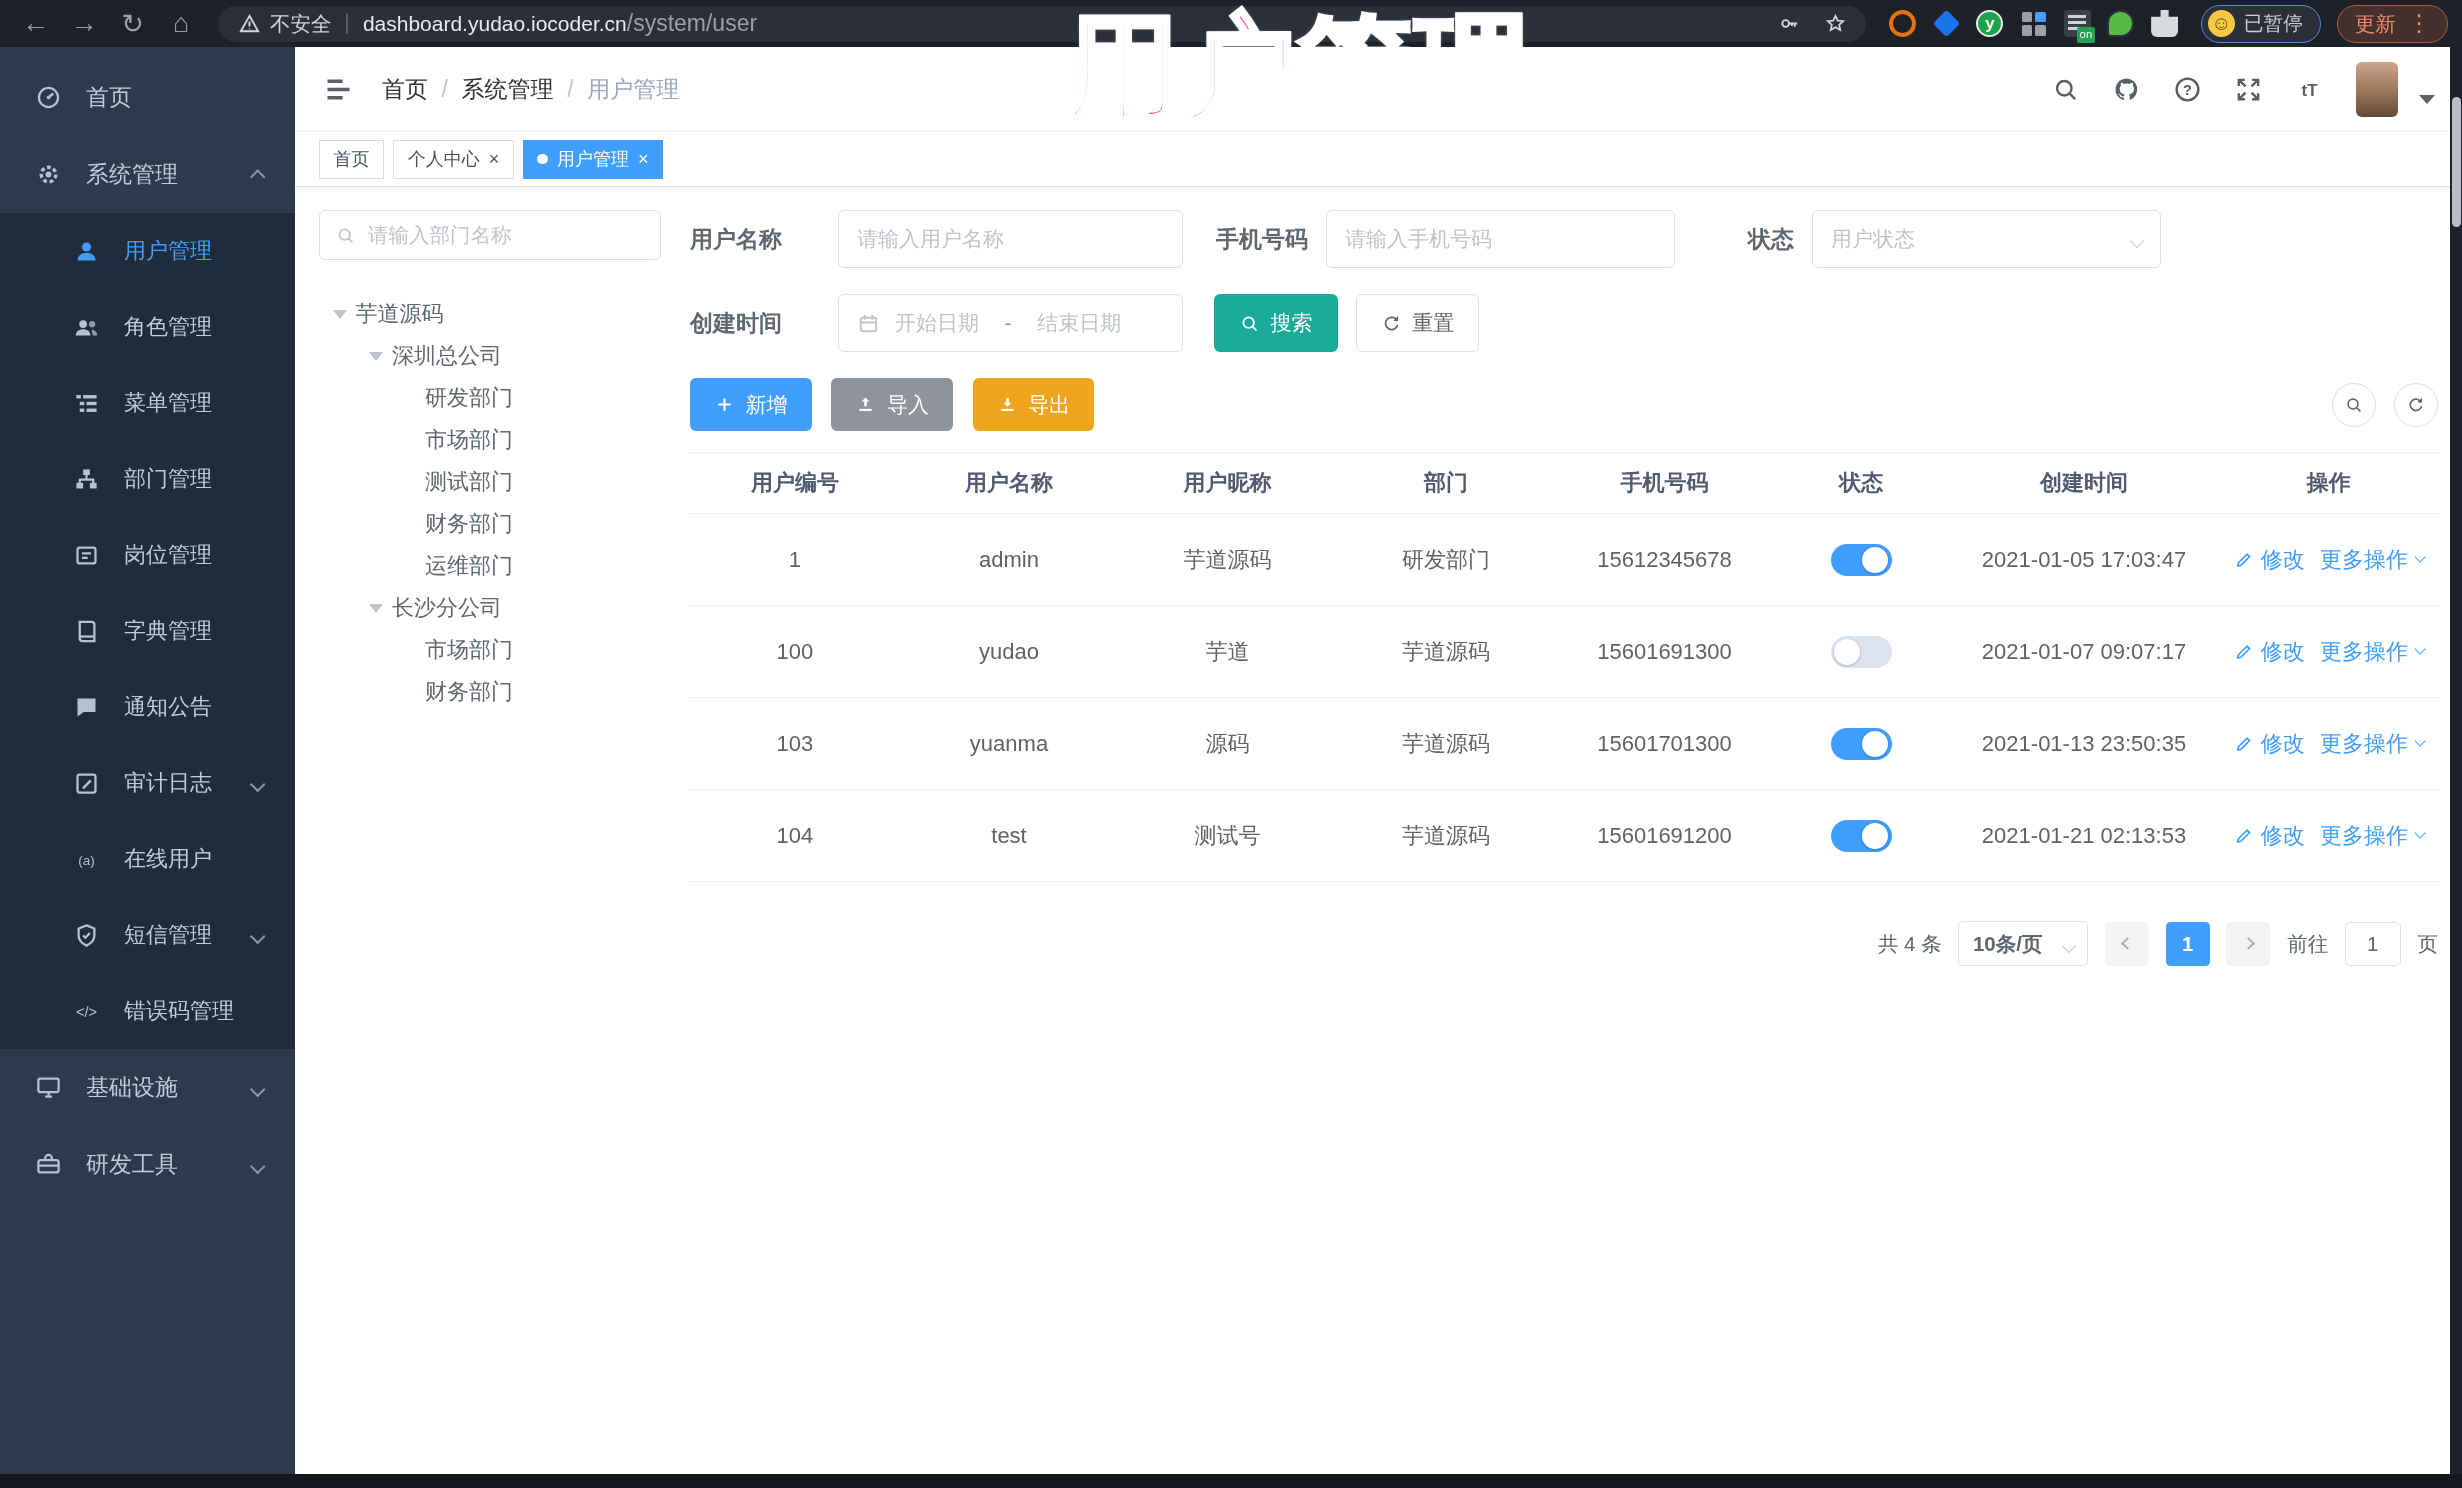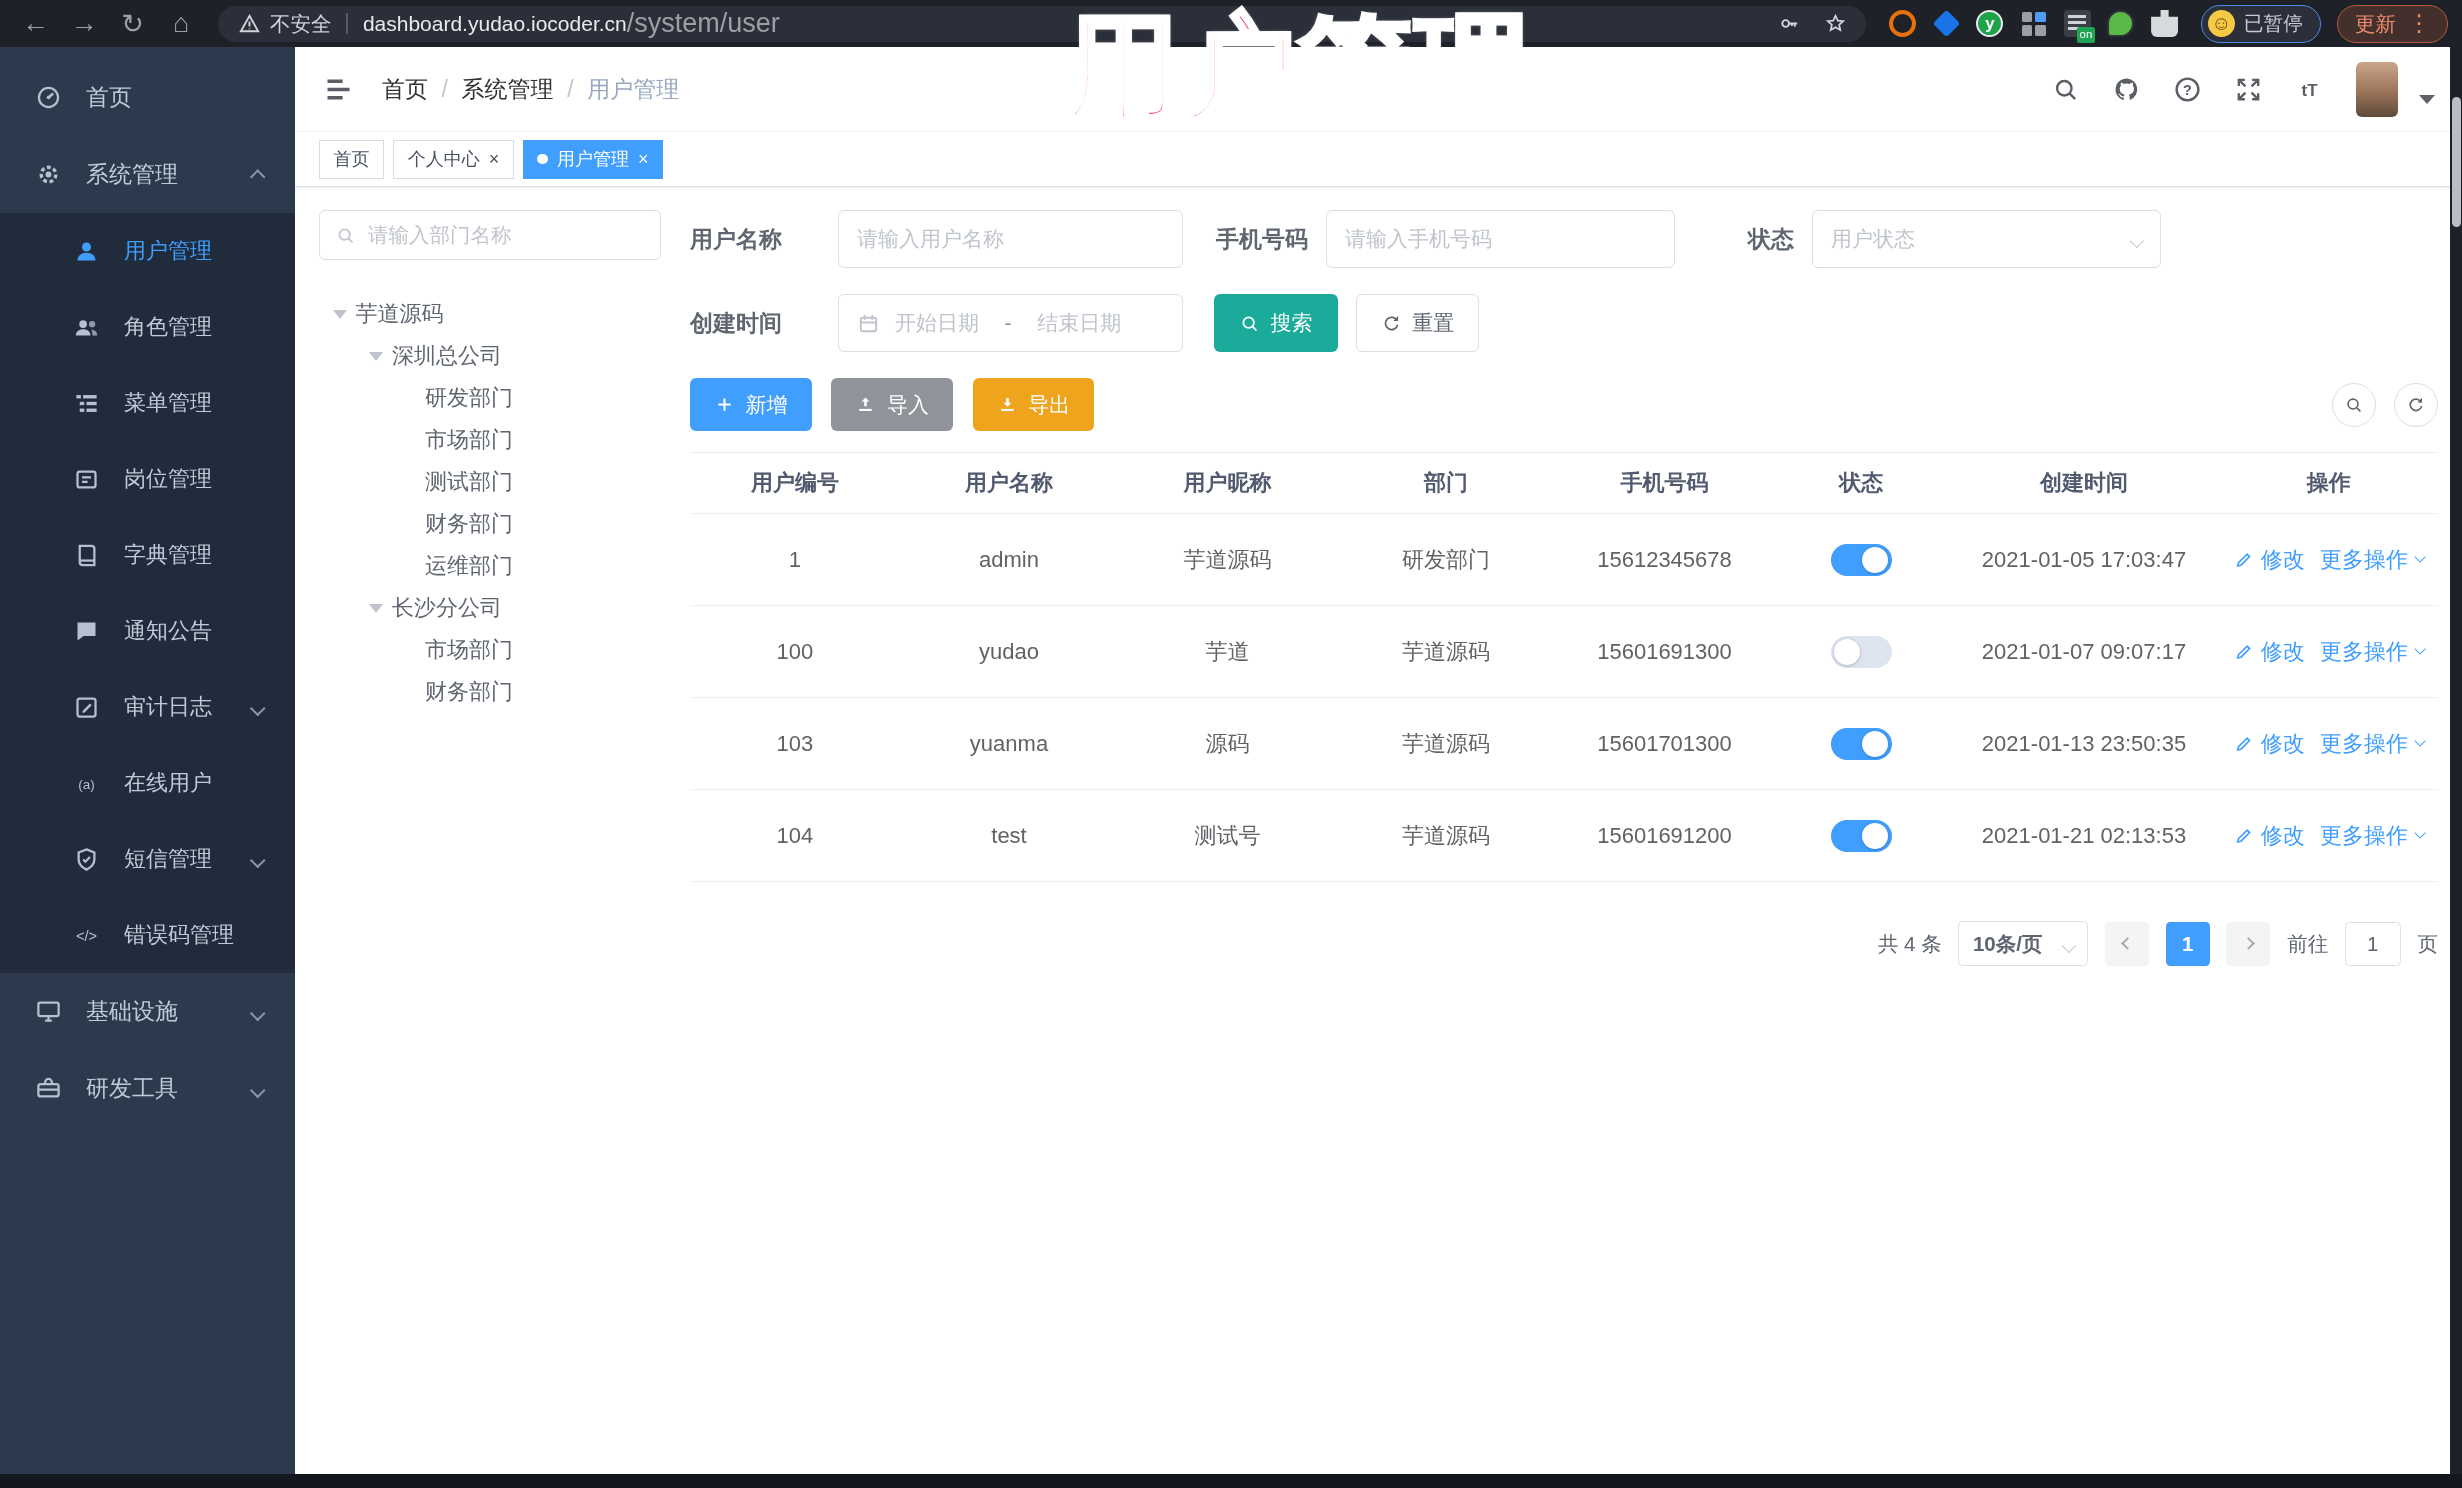--- a/index.html
+++ b/index.html
@@ -7,21 +7,21 @@
   body { font-family:"Liberation Sans","DejaVu Sans",sans-serif; background:#fff; position:relative; }
   svg { display:block; }
 
   
   .browser { height:47px; background:#1e2128; display:flex; align-items:center; padding:0 13.6px; gap:4.5px; position:relative; z-index:5; }
   .navic { width:44px; height:36px; display:flex; align-items:center; justify-content:center; color:#9aa0a6; font-size:27px; }
   .omnibox { flex:1; height:36px; background:#2b2f39; border-radius:19.7px; margin:0 10.6px; display:flex; align-items:center; padding:0 19.7px; font-size:20.5px; color:#cfd3da; min-width:0; }
   .omnibox .warn { width:23px; height:23px; margin-right:9px; color:#cfd3da; }
   .omni-div { width:1.5px; height:21px; background:#565b64; margin:0 15px; }
   .url-host { color:#e8eaed; font-size:21px; }
-  .url-path { color:#9aa0a6; font-size:27px; }
+  .url-path { color:#9aa0a6; font-size:23px; }
   .omni-right { margin-left:auto; display:flex; align-items:center; gap:23px; color:#d2d6dc; }
   .omni-right svg { width:23px; height:23px; }
   .exts { display:flex; align-items:center; gap:16.7px; margin:0 7.6px; }
   .ext { width:27px; height:27px; position:relative; }
   .ext-ring { border:4.5px solid #e8710a; border-radius:50%; }
   .ext-gem { background:#1a73e8; transform:rotate(45deg) scale(.72); border-radius:4.5px; }
   .ext-letter-y { background:#1ea34a; border-radius:50%; border:2.3px solid #e8eaed; color:#fff; font-weight:bold; font-size:16.7px; display:flex; align-items:center; justify-content:center; }
   .ext-grid { display:grid; grid-template-columns:1fr 1fr; gap:2.3px; padding:1.5px; }
   .ext-grid i { background:#9aa0a6; border-radius:1.5px; } .ext-grid i:nth-child(2){ background:#4f9cf7; }
   .ext-tabs-on { background:#3a3f48; border-radius:3.8px; }
@@ -239,20 +239,31 @@
               <svg viewBox="0 0 24 24" style="width:100%;height:100%">
                 <rect x="3" y="4.5" width="4" height="3" fill="currentColor"></rect>
                 <rect x="9" y="4.5" width="12" height="3" fill="currentColor"></rect>
                 <rect x="6" y="10.5" width="4" height="3" fill="currentColor"></rect>
                 <rect x="12" y="10.5" width="9" height="3" fill="currentColor"></rect>
                 <rect x="6" y="16.5" width="4" height="3" fill="currentColor"></rect>
                 <rect x="12" y="16.5" width="9" height="3" fill="currentColor"></rect>
               </svg>
             </span>
             <span>菜单管理</span>
+          </div>
+          <div class="mi">
+            <span class="ic">
+              <svg viewBox="0 0 24 24" style="width:100%;height:100%">
+                <rect x="9" y="3" width="6" height="5" fill="currentColor"></rect>
+                <rect x="3" y="15" width="6" height="5" fill="currentColor"></rect>
+                <rect x="15" y="15" width="6" height="5" fill="currentColor"></rect>
+                <path d="M12 8v4M6 15v-3h12v3" fill="none" stroke="currentColor" stroke-width="2"></path>
+              </svg>
+            </span>
+            <span>部门管理</span>
           </div>
           <div class="mi">
             <span class="ic">
               <svg viewBox="0 0 24 24" style="width:100%;height:100%">
                 <rect x="4" y="5" width="16" height="14" rx="2" fill="none" stroke="currentColor" stroke-width="2"></rect>
                 <path d="M8 10h8M8 14h5" stroke="currentColor" stroke-width="2"></path>
               </svg>
             </span>
             <span>岗位管理</span>
           </div>

